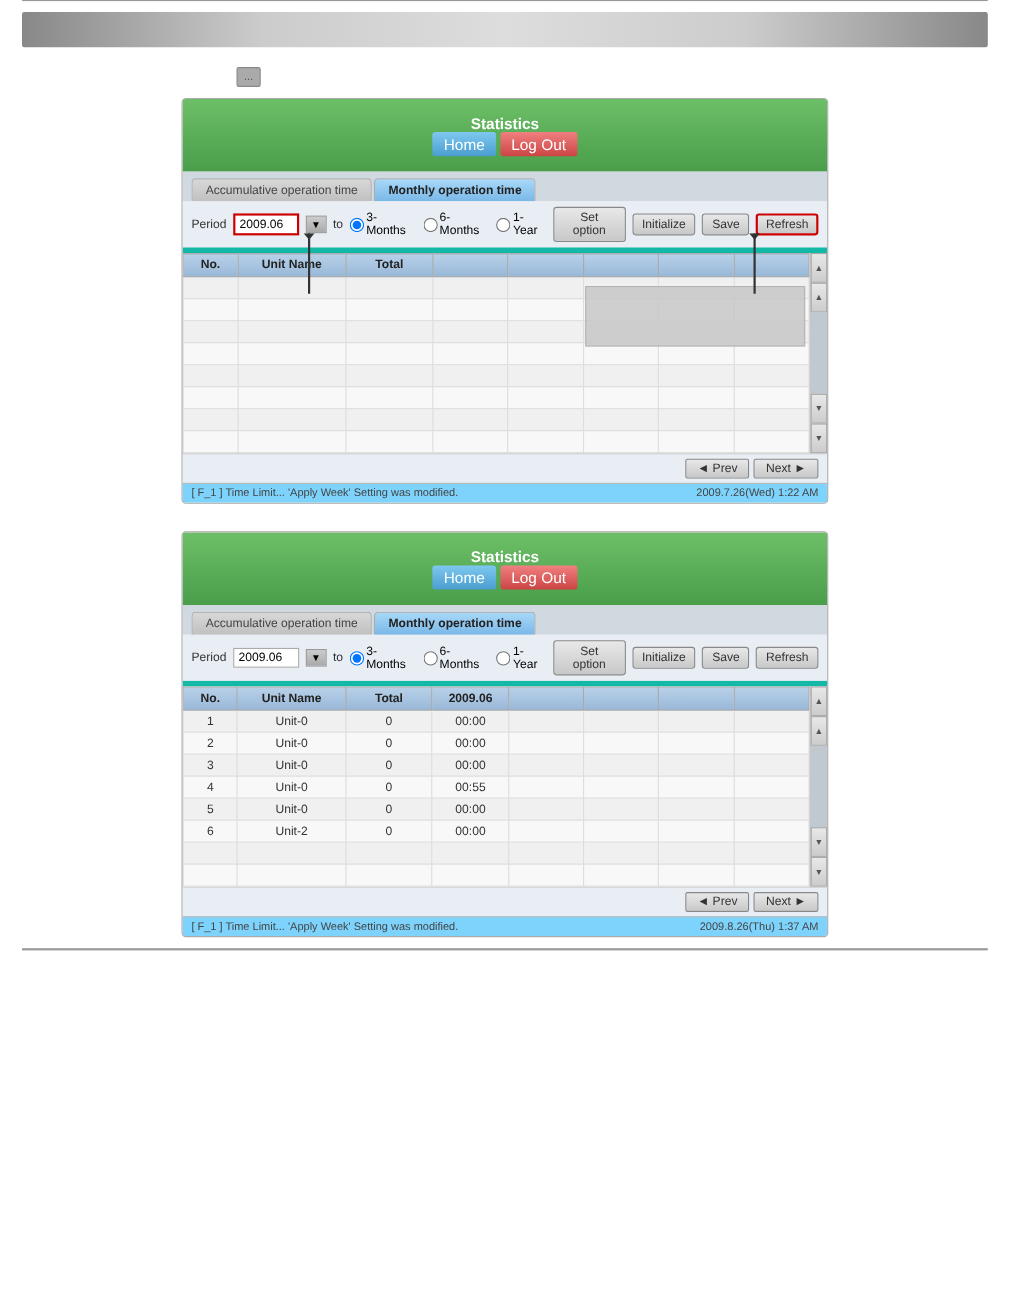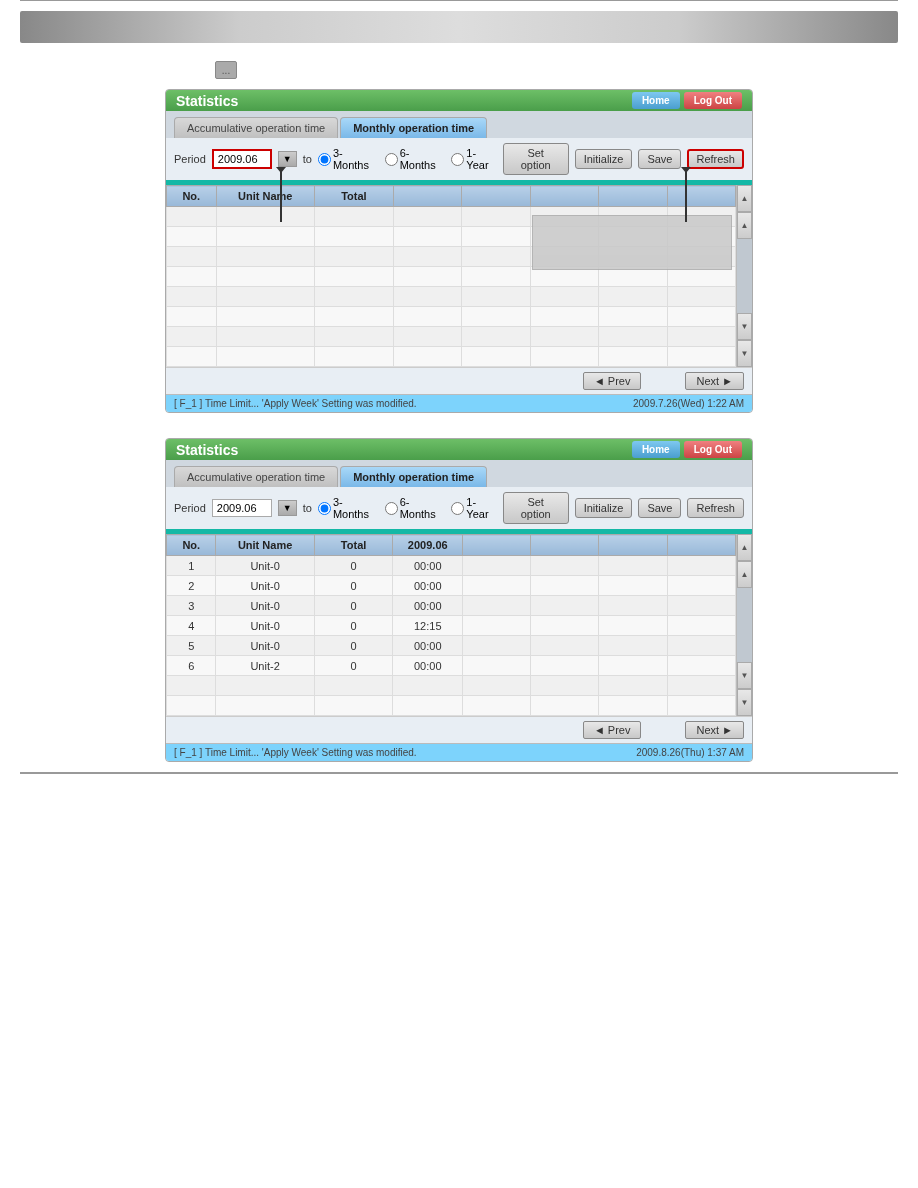--- a/index.html
+++ b/index.html
@@ -46,47 +46,47 @@
     .stats-panel {
       margin: 10px 165px 0 165px;
       border: 1px solid #aaa;
       border-radius: 4px;
       overflow: hidden;
       background: #f0f0f0;
     }
 
     .stats-header {
       background: linear-gradient(to bottom, #6dbf67, #4a9e4a);
-      padding: 2px 10px;
+      padding: 14px 10px;
       display: flex;
       align-items: center;
       justify-content: space-between;
+      flex-direction: column;
     }
 
     .stats-title {
       color: white;
       font-size: 14px;
       font-weight: bold;
     }
 
     .stats-header-buttons {
       display: flex;
       gap: 4px;
     }
 
     .header-btn {
       padding: 3px 10px;
       border-radius: 3px;
       border: none;
       cursor: pointer;
-      font-size: 10px;
+      font-size: 14px;
       display: flex;
       align-items: center;
       gap: 3px;
-      font-weight: bold;
     }
 
     .home-btn {
       background: linear-gradient(to bottom, #7ec8f0, #4a9ecf);
       color: white;
     }
 
     .logout-btn {
       background: linear-gradient(to bottom, #f08080, #cc4444);
       color: white;
@@ -249,21 +249,20 @@
     }
 
     .nav-btn {
       padding: 2px 10px;
       border: 1px solid #888;
       border-radius: 2px;
       cursor: pointer;
       font-size: 11px;
       background: linear-gradient(to bottom, #e8e8e8, #c8c8c8);
       color: #333;
-      margin-left: 40px;
     }
 
     .status-bar {
       background: #7dd3fc;
       padding: 3px 8px;
       display: flex;
       justify-content: space-between;
       font-size: 10px;
       color: #444;
       border-top: 1px solid #bbb;
@@ -565,21 +564,21 @@
               <td>00:00</td>
               <td></td>
               <td></td>
               <td></td>
               <td></td>
             </tr>
             <tr>
               <td>4</td>
               <td>Unit-0</td>
               <td>0</td>
-              <td>12:15</td>
+              <td>00:55</td>
               <td></td>
               <td></td>
               <td></td>
               <td></td>
             </tr>
             <tr>
               <td>5</td>
               <td>Unit-0</td>
               <td>0</td>
               <td>00:00</td>

